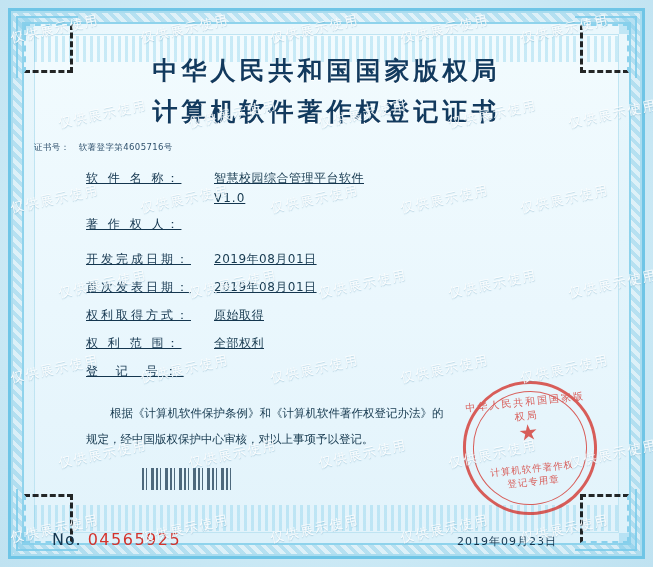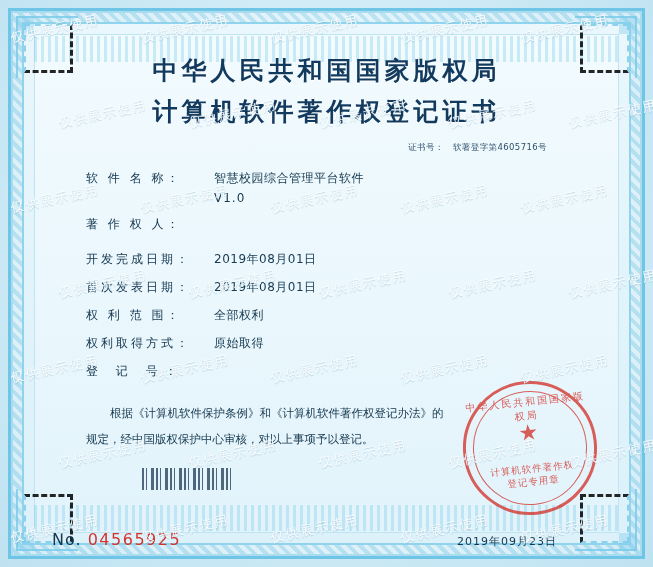--- a/index.html
+++ b/index.html
@@ -55,27 +55,27 @@
     font-size:25px;letter-spacing:4px;color:#123a5e;font-weight:bold;
     text-shadow:0 1px 0 #ffffff;
   }
   .title2{
     font-family:"DejaVu Serif","Liberation Serif",serif;
     font-size:25px;letter-spacing:4px;color:#123a5e;font-weight:bold;margin-top:8px;
     text-shadow:0 1px 0 #ffffff;
   }
 
   .certno{
-    text-align:right;padding-right:72px;margin-top:14px;
-    font-size:8.5px;color:#2d4f6b;letter-spacing:.4px;margin-left:17px;
+    text-align:left;padding-right:72px;margin-top:14px;
+    font-size:8.5px;color:#2d4f6b;letter-spacing:.4px;
   }
   .certno .lbl{margin-right:6px;}
 
   .fields{margin:16px 0 0 52px;color:#14364f;}
-  .row{display:flex;align-items:flex-start;margin-bottom:11px;font-size:12px;}
+  .row{display:flex;align-items:flex-start;margin-bottom:11px;font-size:12px;text-decoration:underline;}
   .row .k{width:128px;flex:0 0 128px;letter-spacing:3px;color:#14364f;}
   .row .k.sp{letter-spacing:7px;}
   .row .v{letter-spacing:.5px;color:#16394f;}
   .row .v .sub{display:block;margin-top:4px;letter-spacing:1px;}
 
   .para{
     margin:20px 44px 0 52px;font-size:11.5px;line-height:26px;color:#16394f;
     text-align:justify;
   }
   .para .first{padding-left:24px;display:inline-block;}
@@ -179,27 +179,27 @@
         <div class="k">开发完成日期：</div>
         <div class="v">2019年08月01日</div>
       </div>
 
       <div class="row">
         <div class="k">首次发表日期：</div>
         <div class="v">2019年08月01日</div>
       </div>
 
       <div class="row">
+        <div class="k">权利取得方式：</div>
+        <div class="v">原始取得</div>
+      </div>
+
+      <div class="row">
         <div class="k">权 利 范 围：</div>
         <div class="v">全部权利</div>
-      </div>
-
-      <div class="row">
-        <div class="k">权利取得方式：</div>
-        <div class="v">原始取得</div>
       </div>
 
       <div class="row">
         <div class="k sp">登 记 号：</div>
       </div>
 
     </div>
 
     <div class="para">
       <span class="first">根据《计算机软件保护条例》和《计算机软件著作权登记办法》的</span><br>

